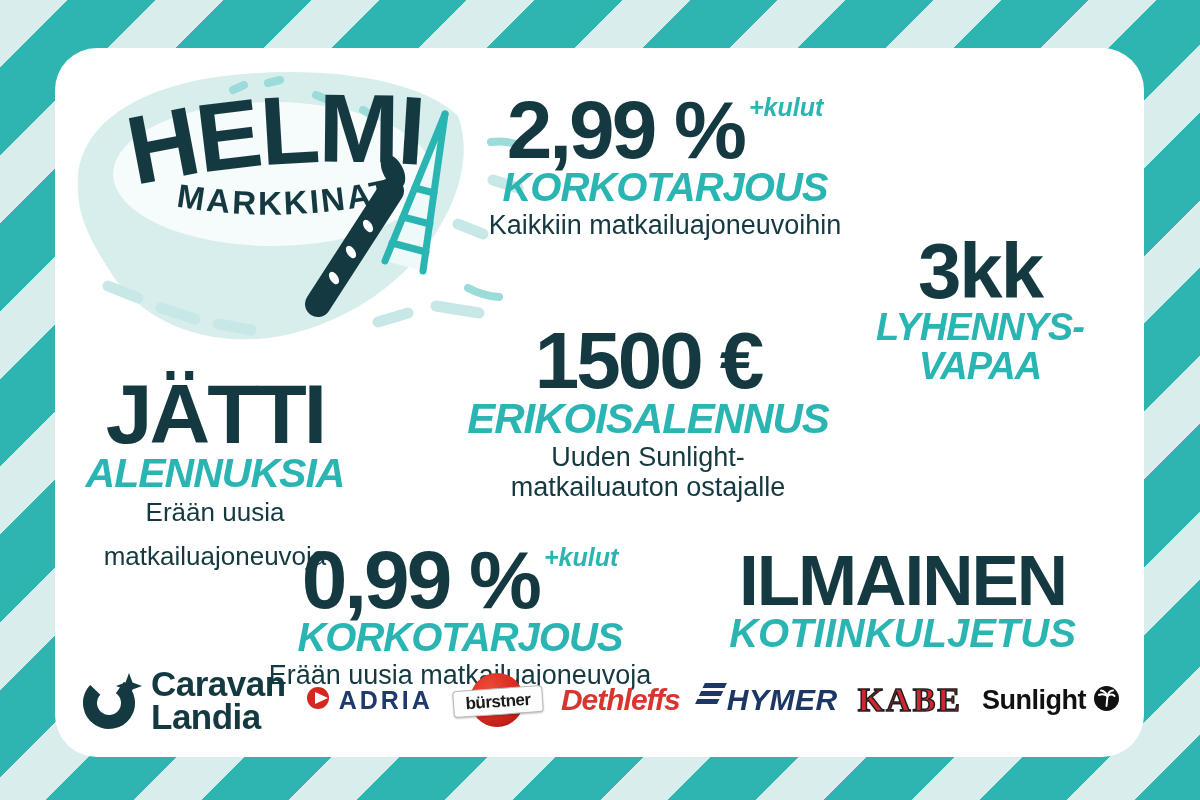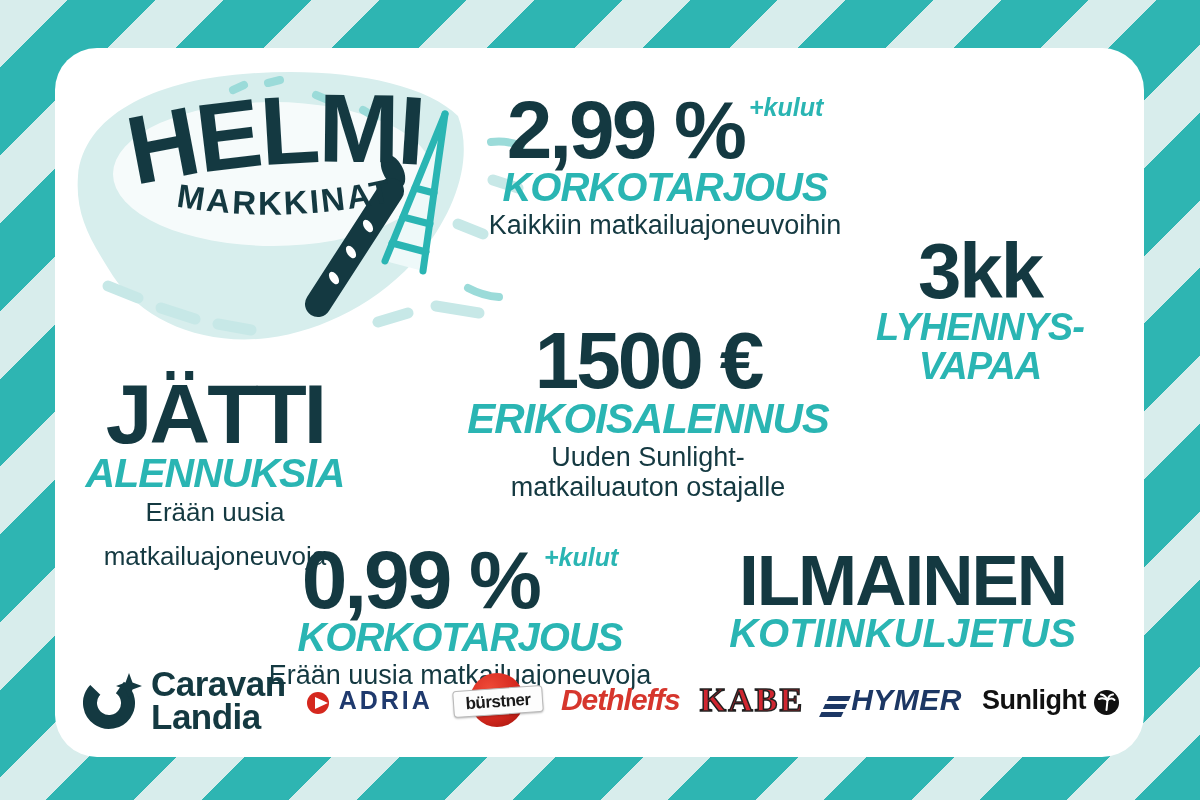--- a/index.html
+++ b/index.html
@@ -52,21 +52,21 @@
   .offer-ilmainen .label{font-size:40px;letter-spacing:0;}
 
   
   .logo-wrap{position:absolute;left:8px;top:8px;width:480px;height:310px;}
 
   
   .footer{position:absolute;left:28px;right:24px;bottom:14px;height:86px;
           display:flex;align-items:center;justify-content:space-between;}
   .dealer{display:flex;align-items:center;gap:8px;}
   .dealer-name{font-weight:800;font-size:35px;line-height:.95;color:#143941;letter-spacing:-0.5px;}
-  .brand{display:flex;align-items:flex-end;}
+  .brand{display:flex;align-items:flex-start;}
   .adria{gap:7px;}
   .adria-text{font-weight:800;font-size:25px;color:#1f3a6e;letter-spacing:3px;}
   .burstner{position:relative;width:88px;height:58px;}
   .burstner-circle{position:absolute;left:17px;top:2px;width:54px;height:54px;border-radius:50%;
       background:radial-gradient(circle at 35% 30%, #ef4b38 0%, #d5281e 55%, #9c120c 100%);}
   .burstner-plate{position:absolute;left:0;top:17px;width:88px;height:25px;background:#fdfdfd;
       border:1px solid #b9b9b9;border-radius:4px;transform:rotate(-4deg);
       display:flex;align-items:center;justify-content:center;
       font-weight:800;font-size:17px;color:#1a1a1a;letter-spacing:-0.5px;
       box-shadow:0 1px 2px rgba(0,0,0,.25);}
@@ -214,31 +214,31 @@
 
     <div class="brand burstner">
       <div class="burstner-circle"></div>
       <div class="burstner-plate">bürstner</div>
     </div>
 
     <div class="brand">
       <span class="dethleffs-text">Dethleffs</span>
     </div>
 
-    <div class="brand">
-      <span class="kabe-text">KABE</span>
-    </div>
-
     <div class="brand hymer">
       <span class="hymer-bars">
           <span></span>
           <span></span>
           <span></span>
         </span>
       <span class="hymer-text">HYMER</span>
+    </div>
+
+    <div class="brand">
+      <span class="kabe-text">KABE</span>
     </div>
 
     <div class="brand sunlight">
       <span class="sunlight-text">Sunlight</span>
       <svg width="27" height="27" viewBox="0 0 27 27">
         <circle cx="13.5" cy="13.5" r="12.5" fill="#111111"></circle>
         <g stroke="#ffffff" stroke-width="2" fill="none" stroke-linecap="round">
           <path d="M13.5,21 L14.5,11"></path>
           <path d="M14.5,11 Q10,8 6,10"></path>
           <path d="M14.5,11 Q12,6 8,5.5"></path>

